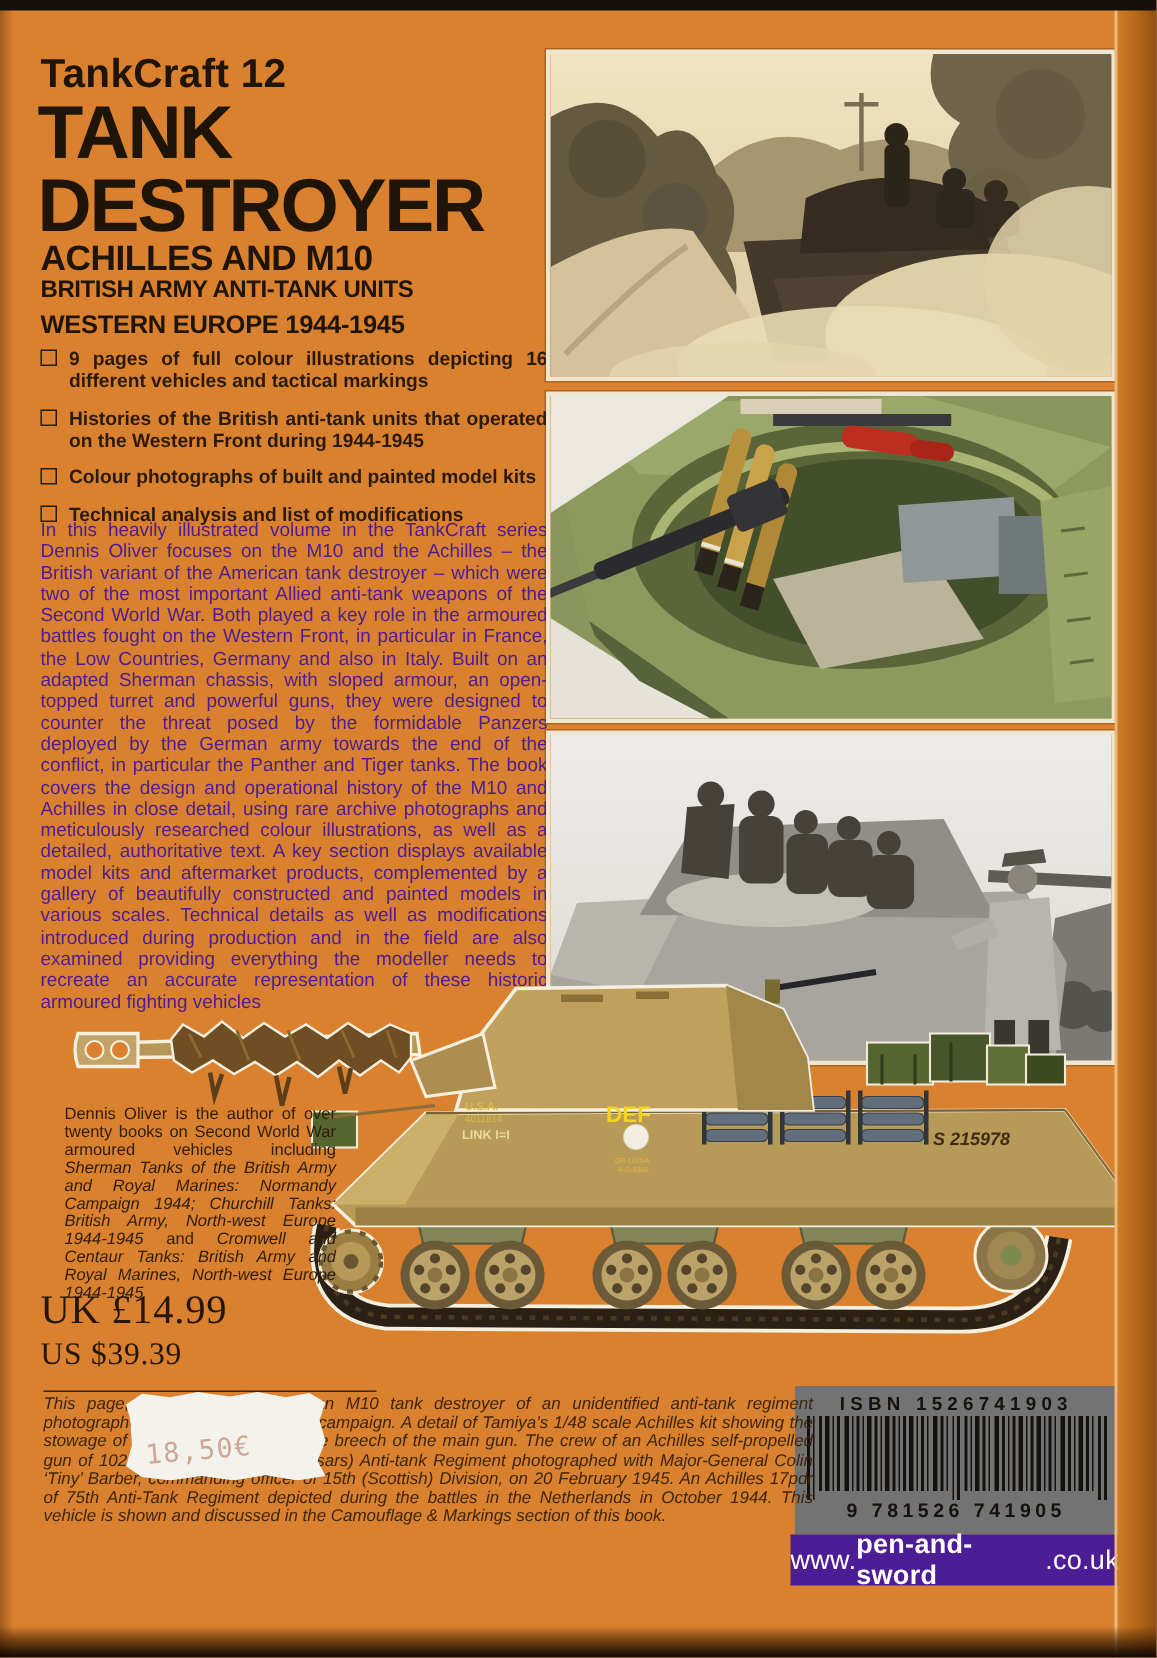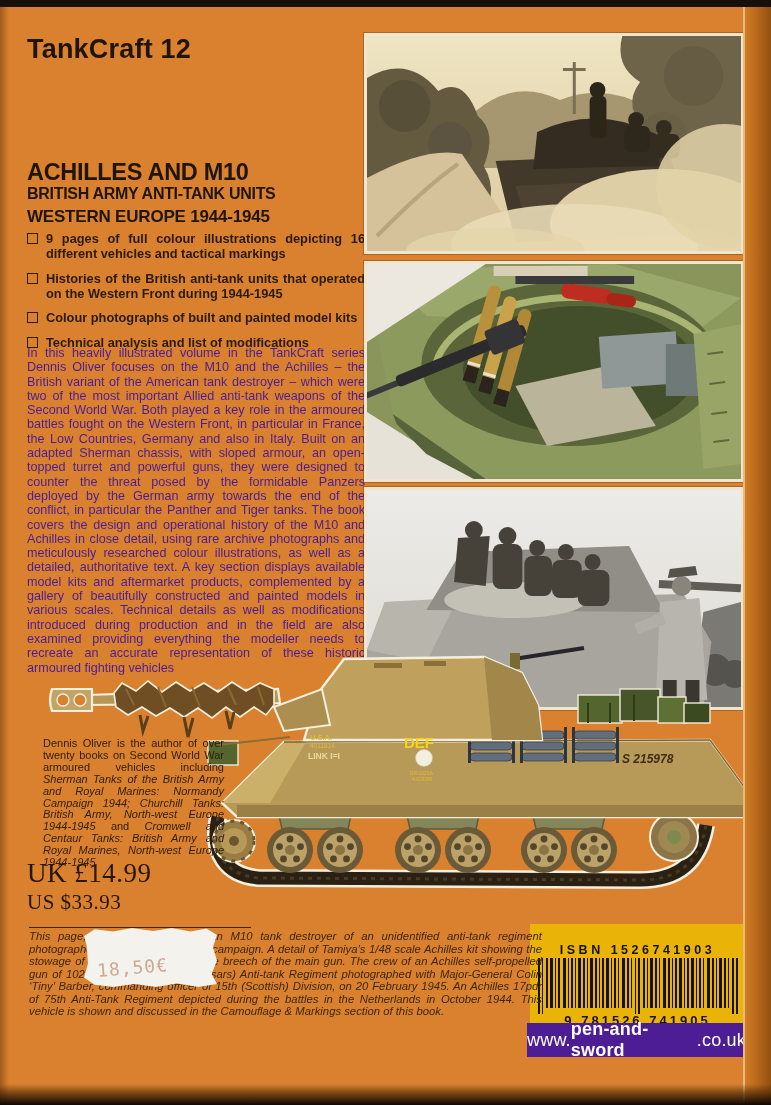--- a/index.html
+++ b/index.html
@@ -64,35 +64,39 @@
   
   .sticker{position:absolute;left:84px;top:928px;width:133px;height:59px;background:#f4f2ec;z-index:8;
         clip-path:polygon(2% 30%,0% 14%,8% 2%,22% 6%,36% 0%,52% 5%,66% 0%,80% 6%,92% 1%,100% 12%,
                           97% 32%,100% 55%,96% 78%,100% 95%,86% 100%,70% 94%,54% 100%,38% 95%,
                           22% 100%,8% 96%,0% 84%,3% 60%);
         box-shadow:0 1px 3px rgba(0,0,0,.3);}
   .sticker-price{position:absolute;left:13px;bottom:9px;font-family:"DejaVu Sans Mono",monospace;
         font-size:18px;color:#c79a83;opacity:.85;letter-spacing:1px;transform:rotate(-5deg);}
 
   
-  .barcode-panel{position:absolute;left:530px;top:924px;width:215px;height:99px;background:#eab308;
-        z-index:4;text-align:center;box-sizing:border-box;padding-top:19px;}
+  .barcode-panel{position:absolute;left:530px;top:924px;width:215px;height:99px;background:#737373;
+        z-index:4;text-align:center;box-sizing:border-box;padding-top:5px;}
   .isbn-top{font-size:12.5px;font-weight:bold;letter-spacing:3.5px;color:#15120e;}
   .bars{display:block;margin:1px auto 0 auto;}
   .isbn-bottom{font-size:13px;font-weight:bold;letter-spacing:3px;color:#15120e;margin-top:-1px;}
   .web-strip{position:absolute;left:527px;top:1023px;width:219px;height:34px;background:#4c1d95;z-index:4;
         display:flex;align-items:center;justify-content:center;color:#fff;font-size:18px;letter-spacing:.2px;}
   .web-strip .wb-bold{font-weight:bold;}
 </style>
 </head>
 <body>
 
 <div class="page">
 
   <div class="series">TankCraft 12</div>
+  <div class="title">
+    <div>TANK</div>
+    <div>DESTROYER</div>
+  </div>
   <div class="sub1">ACHILLES AND M10</div>
   <div class="sub2">BRITISH ARMY ANTI-TANK UNITS</div>
   <div class="sub3">WESTERN EUROPE 1944-1945</div>
 
   <ul class="bullets">
     <li>
       <span class="chk"></span>
       <span class="bl">9 pages of full colour illustrations depicting 16 different vehicles and tactical markings</span>
       </li>
     <li>
@@ -390,21 +394,21 @@
         <text x="388" y="130" font-size="4.8" fill="#e0b83c">DR-102SA</text>
         <text x="390" y="136" font-size="4.8" fill="#e0b83c">4-G-5366</text>
         <text x="600" y="118" font-size="12" font-weight="bold" font-style="italic" fill="#3f2c12">S 215978</text>
       </g>
     </svg>
   </div>
 
   <p class="bio"><span>Dennis Oliver is the author of over twenty books on Second World War armoured vehicles including </span><span class="bt">Sherman Tanks of the British Army and Royal Marines: Normandy Campaign 1944;</span><span> </span><span class="bt">Churchill Tanks: British Army, North-west Europe 1944-1945</span><span> and </span><span class="bt">Cromwell and Centaur Tanks: British Army and Royal Marines, North-west Europe 1944-1945</span></p>
 
   <div class="price-uk">UK £14.99</div>
-  <div class="price-us">US $33.93</div>
+  <div class="price-us">US $39.39</div>
   <hr class="rule">
 
   <p class="caption">This page, from top to bottom, an M10 tank destroyer of an unidentified anti-tank regiment photographed during the Normandy campaign. A detail of Tamiya’s 1/48 scale Achilles kit showing the stowage of the 17pdr rounds and the breech of the main gun. The crew of an Achilles self-propelled gun of 102nd (Northumberland Hussars) Anti-tank Regiment photographed with Major-General Colin ‘Tiny’ Barber, commanding officer of 15th (Scottish) Division, on 20 February 1945. An Achilles 17pdr of 75th Anti-Tank Regiment depicted during the battles in the Netherlands in October 1944. This vehicle is shown and discussed in the Camouflage &amp; Markings section of this book.</p>
 
   <div class="sticker">
     <span class="sticker-price">18,50€</span>
   </div>
 
   <div class="barcode-panel">
     <div class="isbn-top">ISBN 1526741903</div>

